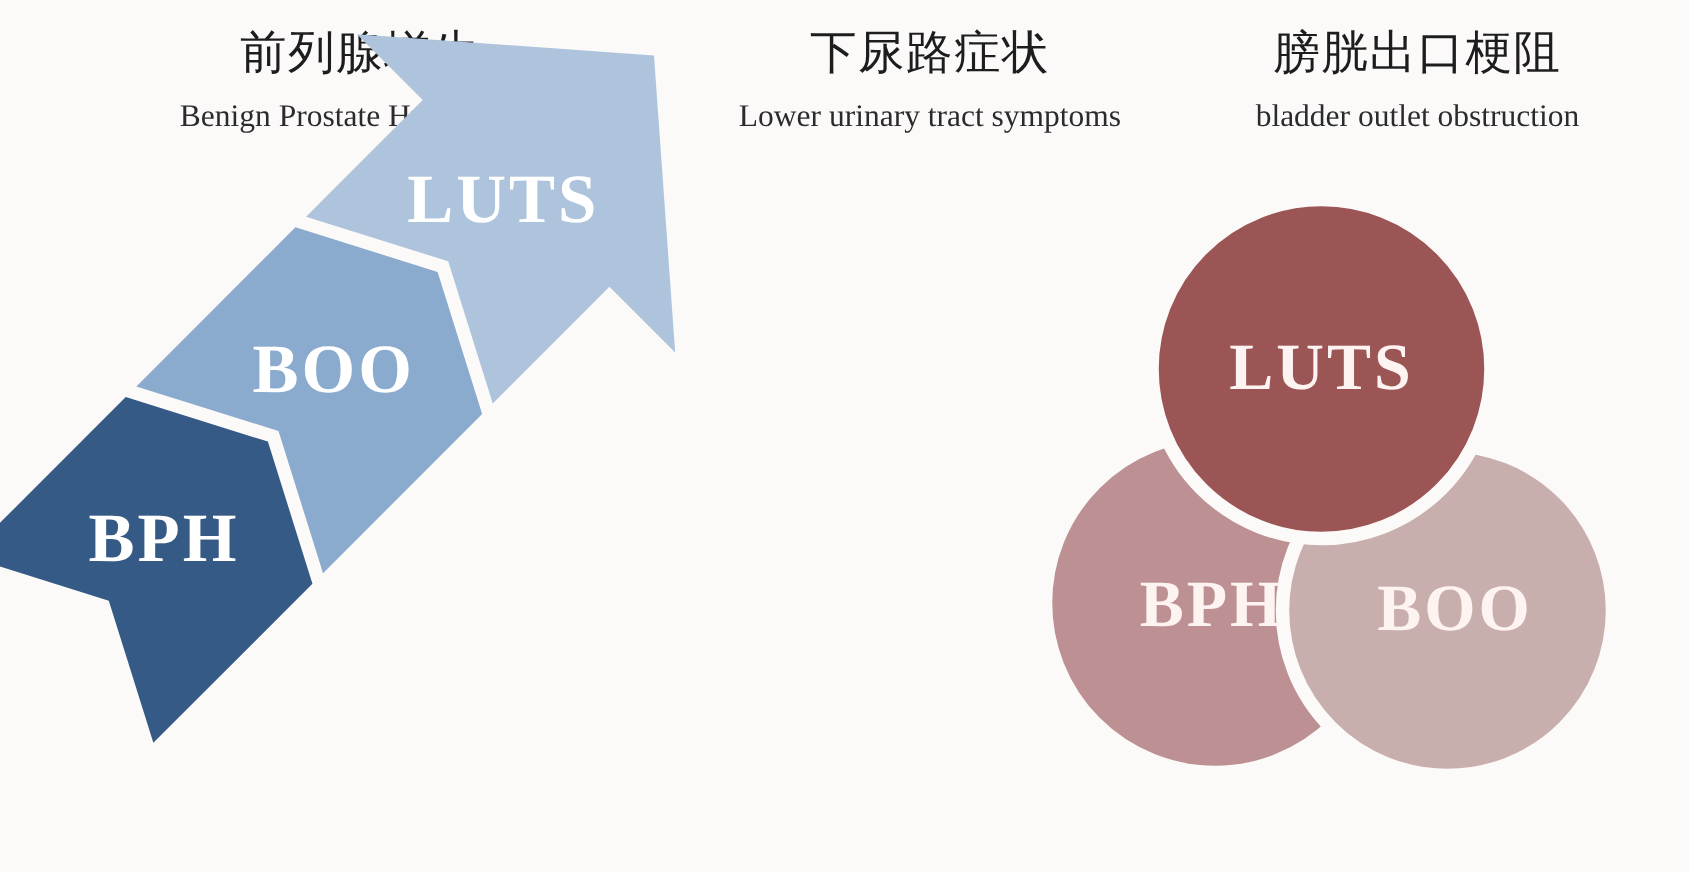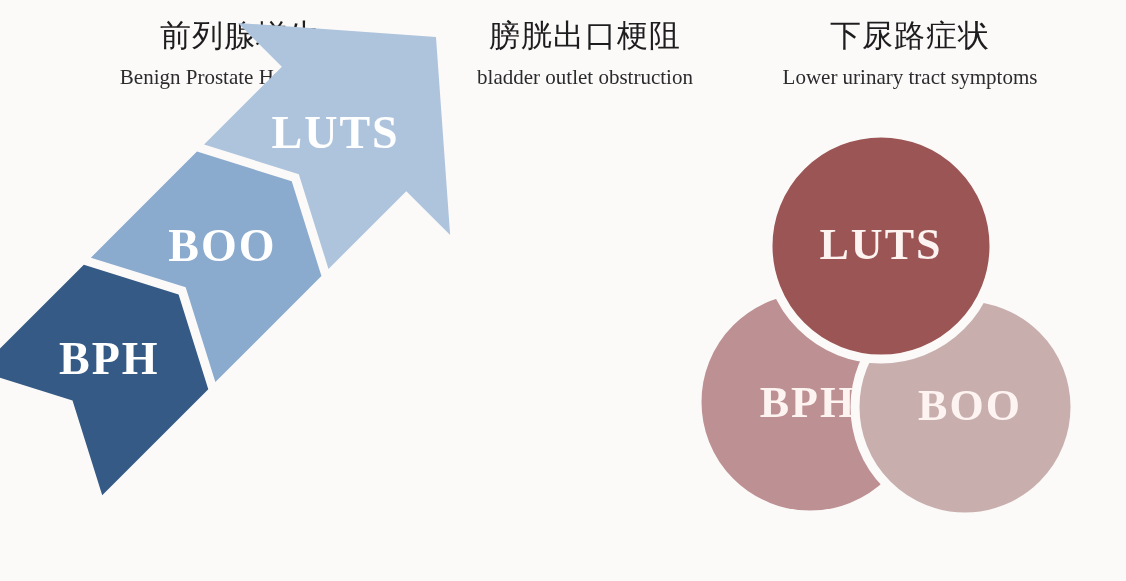--- a/index.html
+++ b/index.html
@@ -86,28 +86,28 @@
 </head>
 <body style="background: rgb(251, 250, 248);">
 
 <div class="header-row">
 
   <div class="header-col c1">
     <div class="hdr-cn">前列腺增生</div>
     <div class="hdr-en">Benign Prostate Hyperplasia</div>
   </div>
 
+  <div class="header-col c3">
+    <div class="hdr-cn">下尿路症状</div>
+    <div class="hdr-en">Lower urinary tract symptoms</div>
+  </div>
+
   <div class="header-col c2">
     <div class="hdr-cn">膀胱出口梗阻</div>
     <div class="hdr-en">bladder outlet obstruction</div>
-  </div>
-
-  <div class="header-col c3">
-    <div class="hdr-cn">下尿路症状</div>
-    <div class="hdr-en">Lower urinary tract symptoms</div>
   </div>
 
 </div>
 
 <div class="stage">
 
   <div class="arrow-wrap">
     <svg width="640" height="466" viewBox="0 0 640 466">
 
       <g transform="translate(40,318) rotate(-45)">

